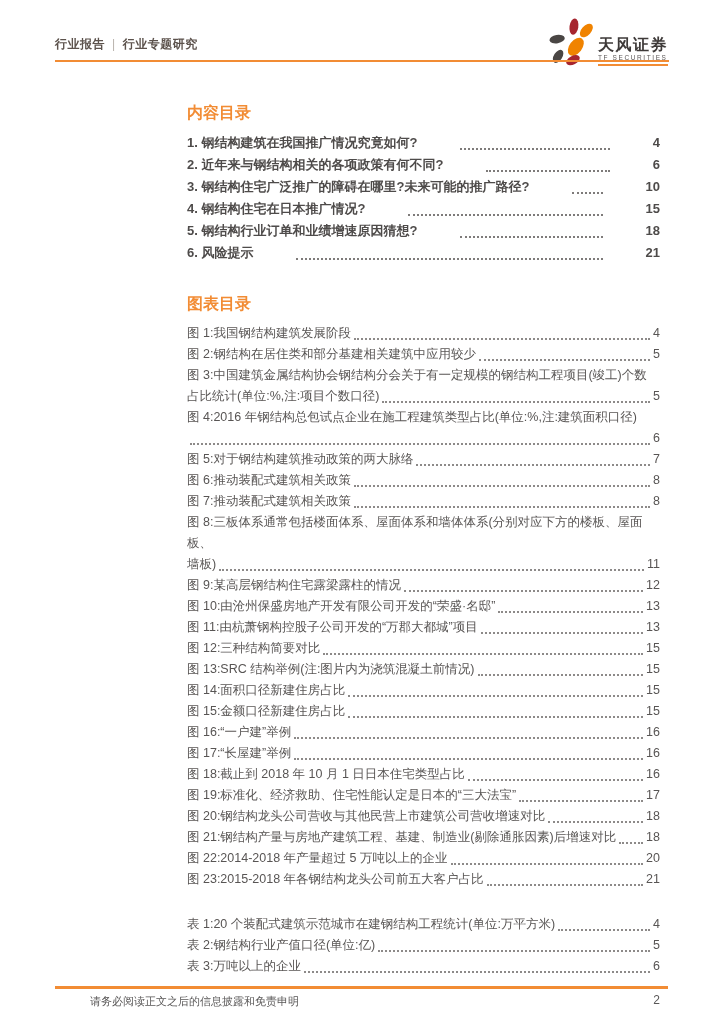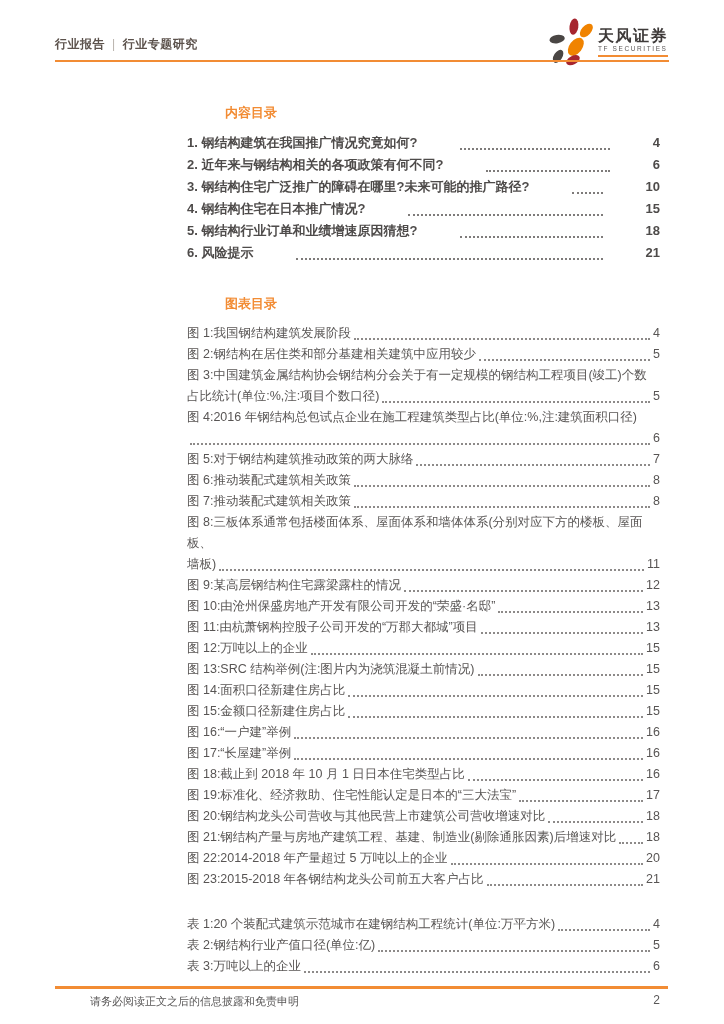--- a/index.html
+++ b/index.html
@@ -15,40 +15,40 @@
     font-size:12px; font-weight:bold; color:var(--header_text,#5C524C);
     letter-spacing:0.5px;
   }
   .hdr-sep { color:#b9b2ac; font-weight:normal; margin:0 7px; }
   .hdr-rule {
     position:absolute; left:55px; right:55px; top:60px; height:2px;
     background:var(--accent_orange,#F28C34);
   }
   .logo-wrap {
     position:absolute; right:56px; top:16px;
-    display:flex; align-items:flex-start;
+    display:flex; align-items:flex-end;
   }
   .logo-flower { width:46px; height:50px; }
   .logo-textcol { margin-left:3px; padding-top:11px; }
   .logo-cn {
     font-size:16px; font-weight:bold; color:#3E3A39;
     letter-spacing:1.5px; line-height:17px; white-space:nowrap;
   }
   .logo-en {
     font-size:6.5px; color:#5b5757; letter-spacing:1.6px;
     line-height:9px; white-space:nowrap;
   }
   .logo-underline {
     height:2px; background:var(--accent_orange,#F28C34); margin-top:2px;
   }
   
   .main-col { position:absolute; left:187px; right:64px; top:101px; }
   .sec-title {
-    font-size:13px; font-weight:bold; line-height:24px;
-    color:var(--accent_orange,#F28C34); margin-bottom:7px;margin-left:38px;
+    font-size:16px; font-weight:bold; line-height:24px;
+    color:var(--accent_orange,#F28C34); margin-bottom:7px;
   }
   #toc-list { margin-bottom:28px; }
   #fig-list { margin-bottom:24px; }
   .entry { font-size:12.5px; color:var(--text_secondary,#585554); }
   .entry.bold { font-size:13px; color:var(--text_primary,#4E4B4A); font-weight:bold; }
   .entry-line, .entry-row { line-height:21px; }
   #toc-list .entry-line, #toc-list .entry-row { line-height:22px;gap:40px; }
   .entry-row { display:flex; align-items:flex-end; }
   .entry-text { white-space:pre-wrap; }
   .dots {
@@ -223,21 +223,21 @@
         </div>
         <div class="entry">
           <div class="entry-row">
             <span class="entry-text">图 11:由杭萧钢构控股子公司开发的“万郡大都城”项目</span>
             <span class="dots"></span>
             <span class="pg">13</span>
           </div>
         </div>
         <div class="entry">
           <div class="entry-row">
-            <span class="entry-text">图 12:万吨以上的企业</span>
+            <span class="entry-text">图 12:三种结构简要对比</span>
             <span class="dots"></span>
             <span class="pg">15</span>
           </div>
         </div>
         <div class="entry">
           <div class="entry-row">
             <span class="entry-text">图 13:SRC 结构举例(注:图片内为浇筑混凝土前情况)</span>
             <span class="dots"></span>
             <span class="pg">15</span>
           </div>

